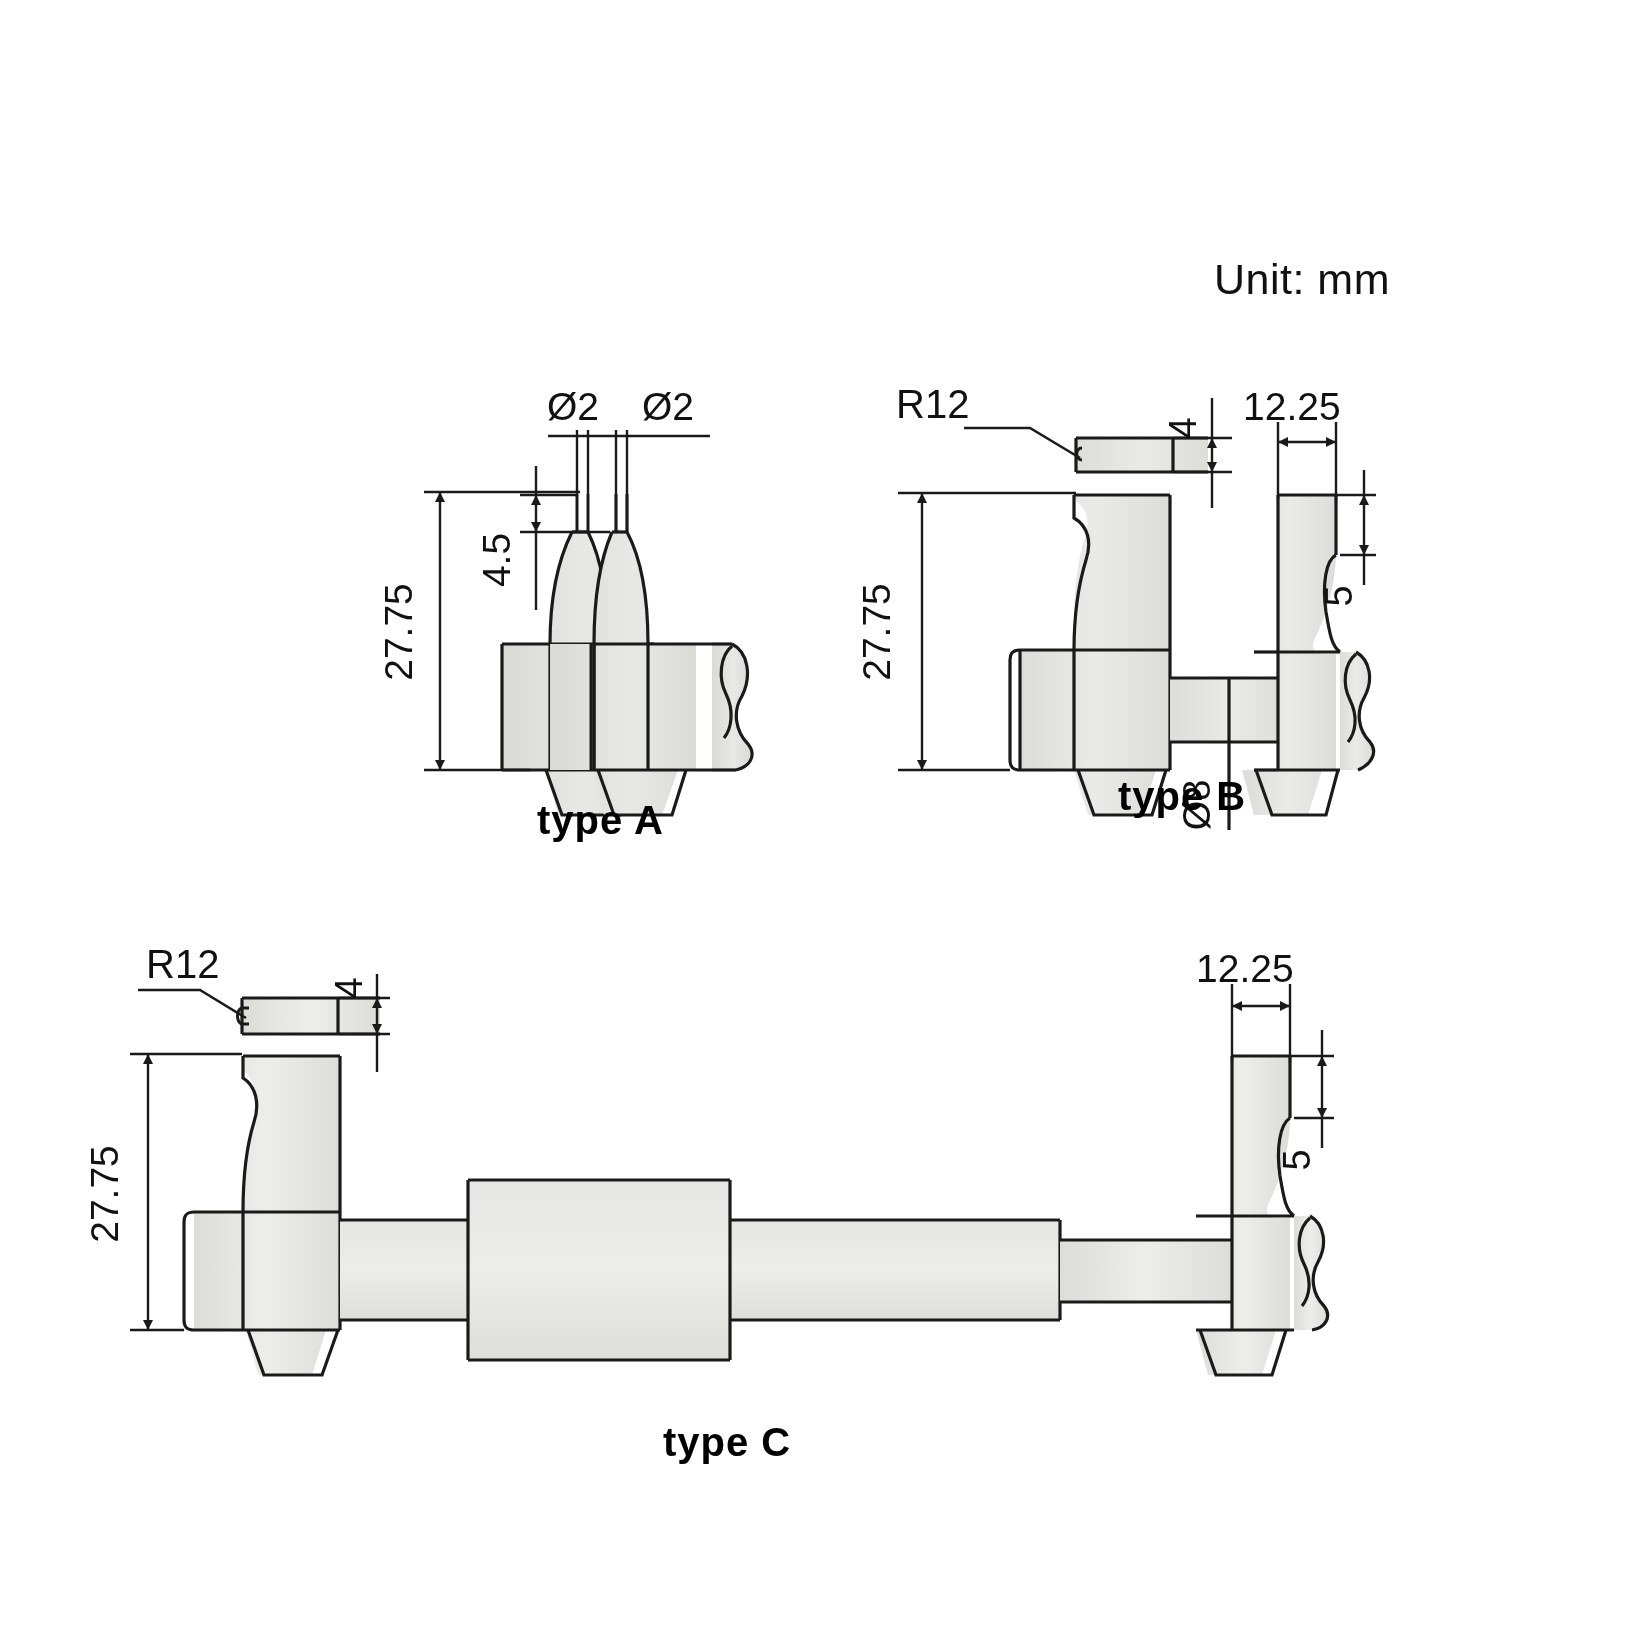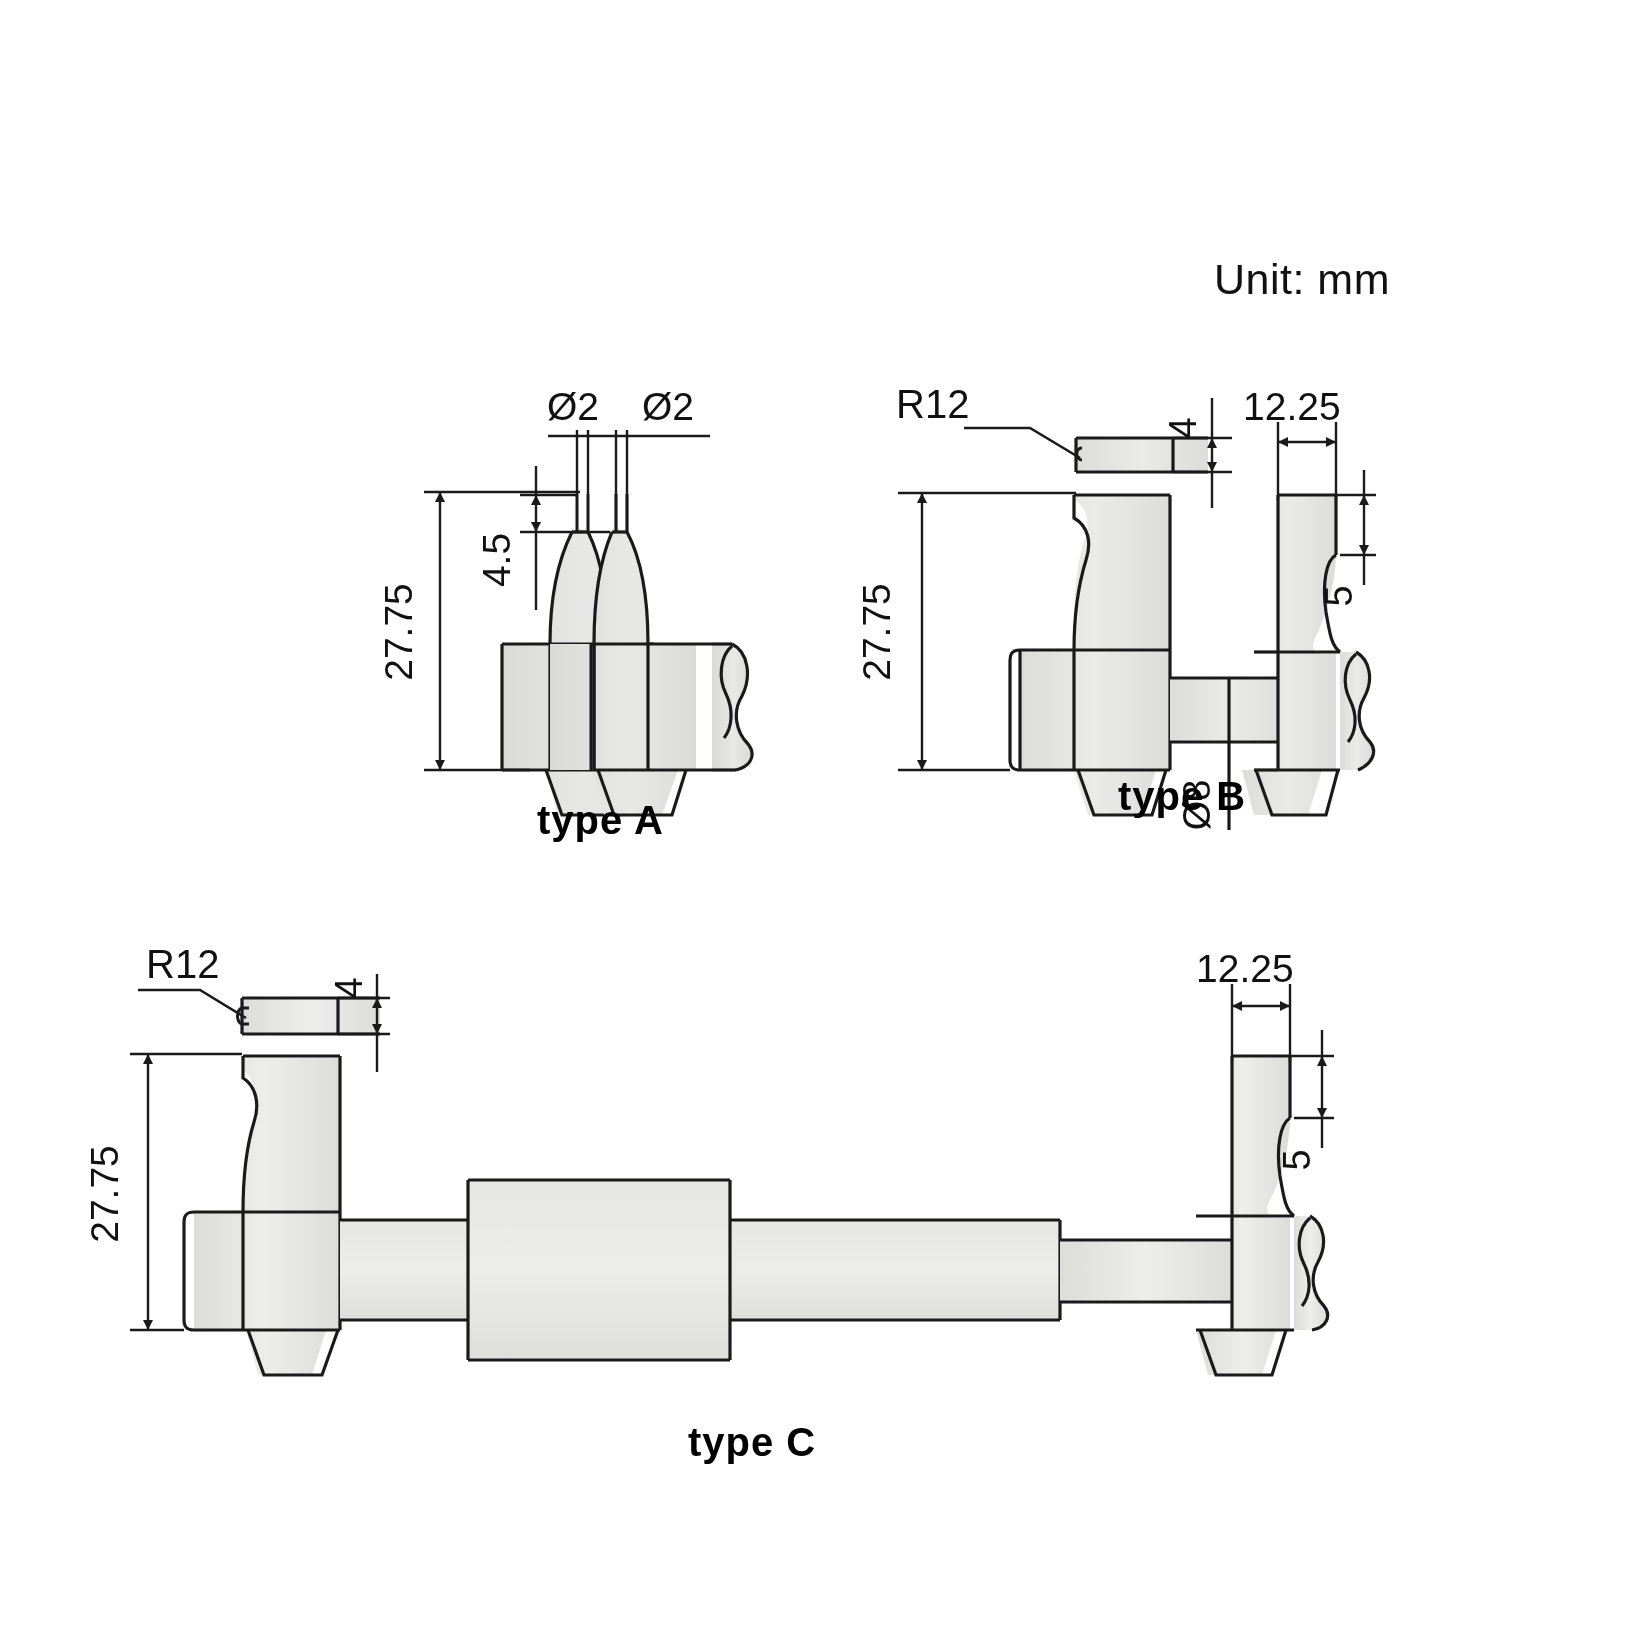--- a/index.html
+++ b/index.html
@@ -359,15 +359,15 @@
       </g>
     </g>
 
     <text x="56" y="48" font-size="40" fill="#111" font-family="Liberation Sans, sans-serif">R12</text>
     <text x="272" y="58" font-size="38" fill="#111" font-family="Liberation Sans, sans-serif" text-anchor="middle" transform="rotate(-90 272 58)">4</text>
     <text x="28" y="264" font-size="39" fill="#111" font-family="Liberation Sans, sans-serif" text-anchor="middle" transform="rotate(-90 28 264)">27.75</text>
     <text x="1106" y="52" font-size="39" fill="#111" font-family="Liberation Sans, sans-serif">12.25</text>
     <text x="1220" y="230" font-size="38" fill="#111" font-family="Liberation Sans, sans-serif" text-anchor="middle" transform="rotate(-90 1220 230)">5</text>
   </svg>
 
-  <div class="type-label" style="left:688px;top:1420px;">type C</div>
+  <div class="type-label" style="left:663px;top:1420px;">type C</div>
 
 </div>
 
 </body></html>

